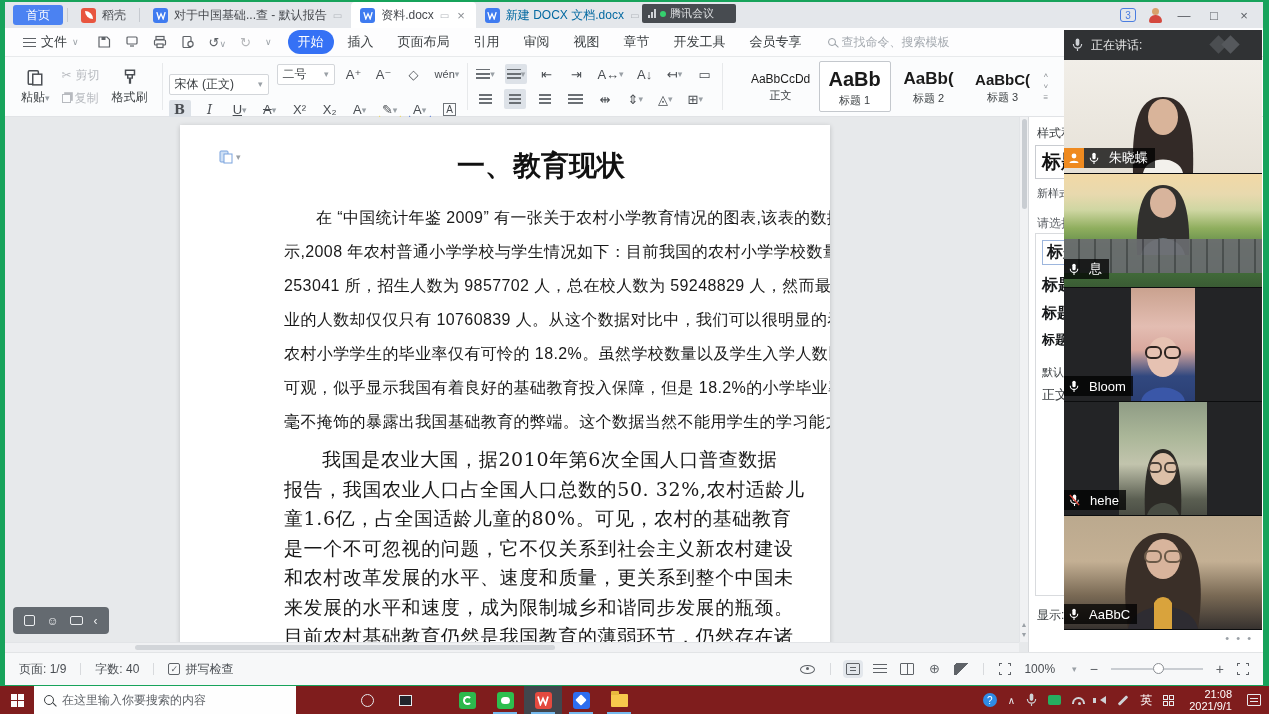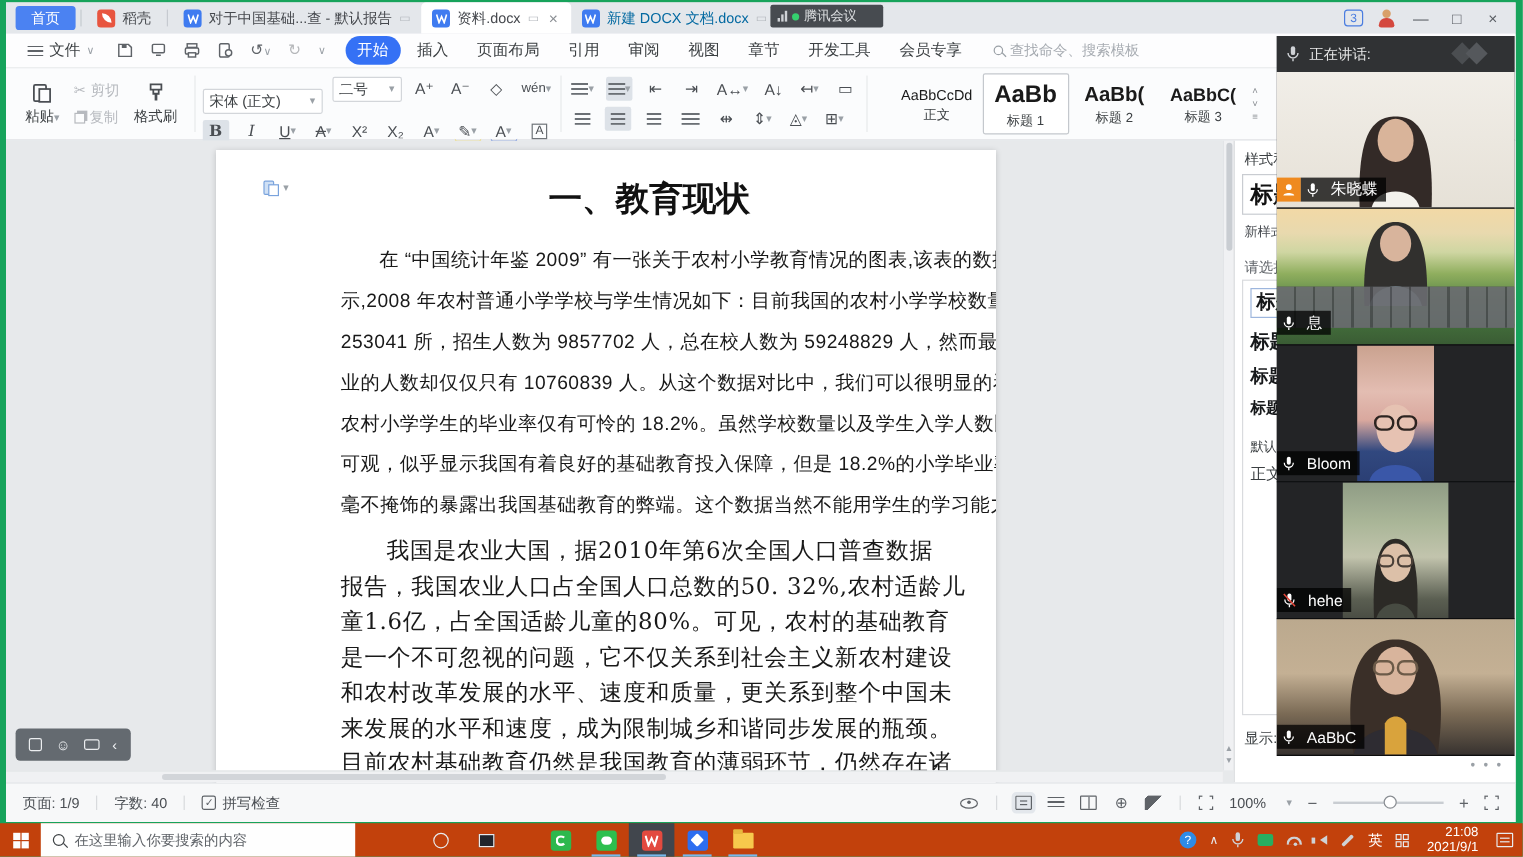--- a/index.html
+++ b/index.html
@@ -156,21 +156,21 @@
   .sil{position:absolute;left:50%;transform:translateX(-50%);bottom:0;}
   .kbd{position:absolute;left:0;right:0;bottom:14px;height:34px;background:#55575b;background-image:repeating-linear-gradient(90deg,#6a6c70 0 14px,#4a4c50 14px 16px),repeating-linear-gradient(#6a6c70 0 9px,#45474b 9px 11px);opacity:.92;}
 
   
   .mpill{position:absolute;left:642px;top:4px;width:94px;height:19px;background:rgba(62,66,72,.95);border-radius:2px;display:flex;align-items:center;gap:4px;padding:0 6px;color:#dfe1e3;font-size:11px;z-index:40;white-space:nowrap;}
   .sigbars{display:flex;align-items:flex-end;gap:1px;height:9px;}
   .sigbars i{width:2px;background:#cfd2d6;} .sb1{height:3px;} .sb2{height:6px;} .sb3{height:9px;}
   .gdot{width:6px;height:6px;border-radius:50%;background:#35d06e;}
 
   
-  .taskbar{position:absolute;left:0;right:0;bottom:0;height:28px;background:#c2410c;display:flex;align-items:center;z-index:50;}
+  .taskbar{position:absolute;left:0;right:0;bottom:0;height:28px;background:#7f1d1d;display:flex;align-items:center;z-index:50;}
   .tstart{width:34px;height:28px;display:flex;align-items:center;justify-content:center;}
   .winlogo{display:grid;grid-template-columns:6px 6px;grid-template-rows:6px 6px;gap:1px;}
   .winlogo i{background:#fdfdfd;}
   .tsearch{width:262px;height:28px;background:#fefefe;display:flex;align-items:center;gap:8px;padding:0 10px;color:#5f6368;font-size:12px;}
   .tsearch .mag{width:10px;height:10px;border-color:#3c4043;} .tsearch .mag::after{background:#3c4043;}
   .tico{width:38px;height:28px;display:flex;align-items:center;justify-content:center;position:relative;}
   .tico.open::after{content:"";position:absolute;left:7px;right:7px;bottom:0;height:2px;background:#76b9ed;}
   .tico.focus{background:#41464d;}
   .ring{width:13px;height:13px;border:1.6px solid #e8eaed;border-radius:50%;}
   .tview{width:13px;height:11px;border:1.4px solid #e8eaed;position:relative;background:#21242b;}

